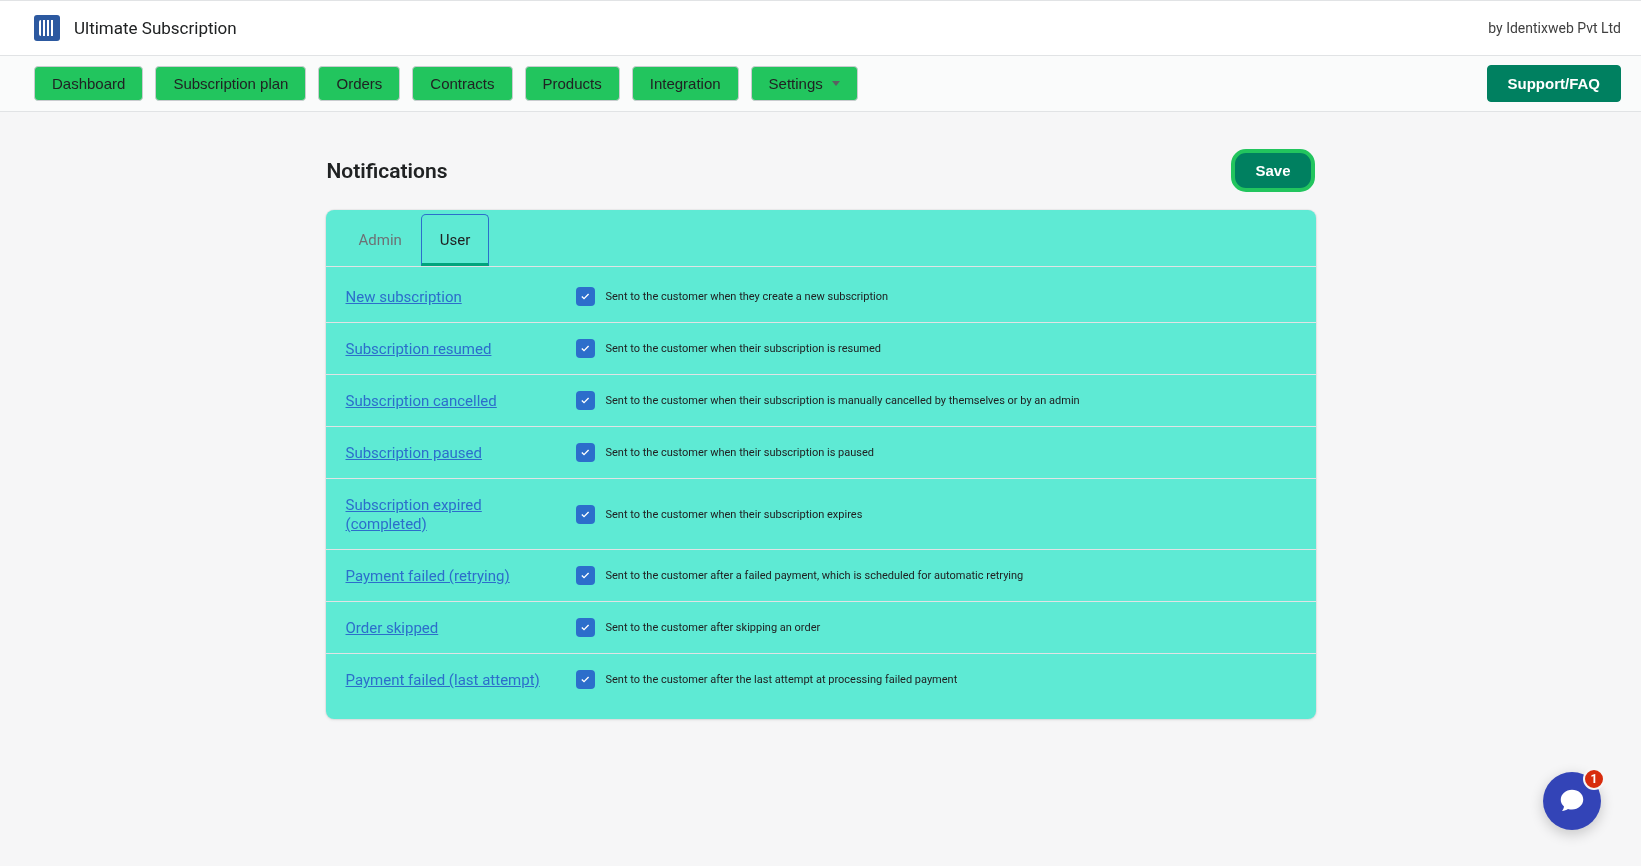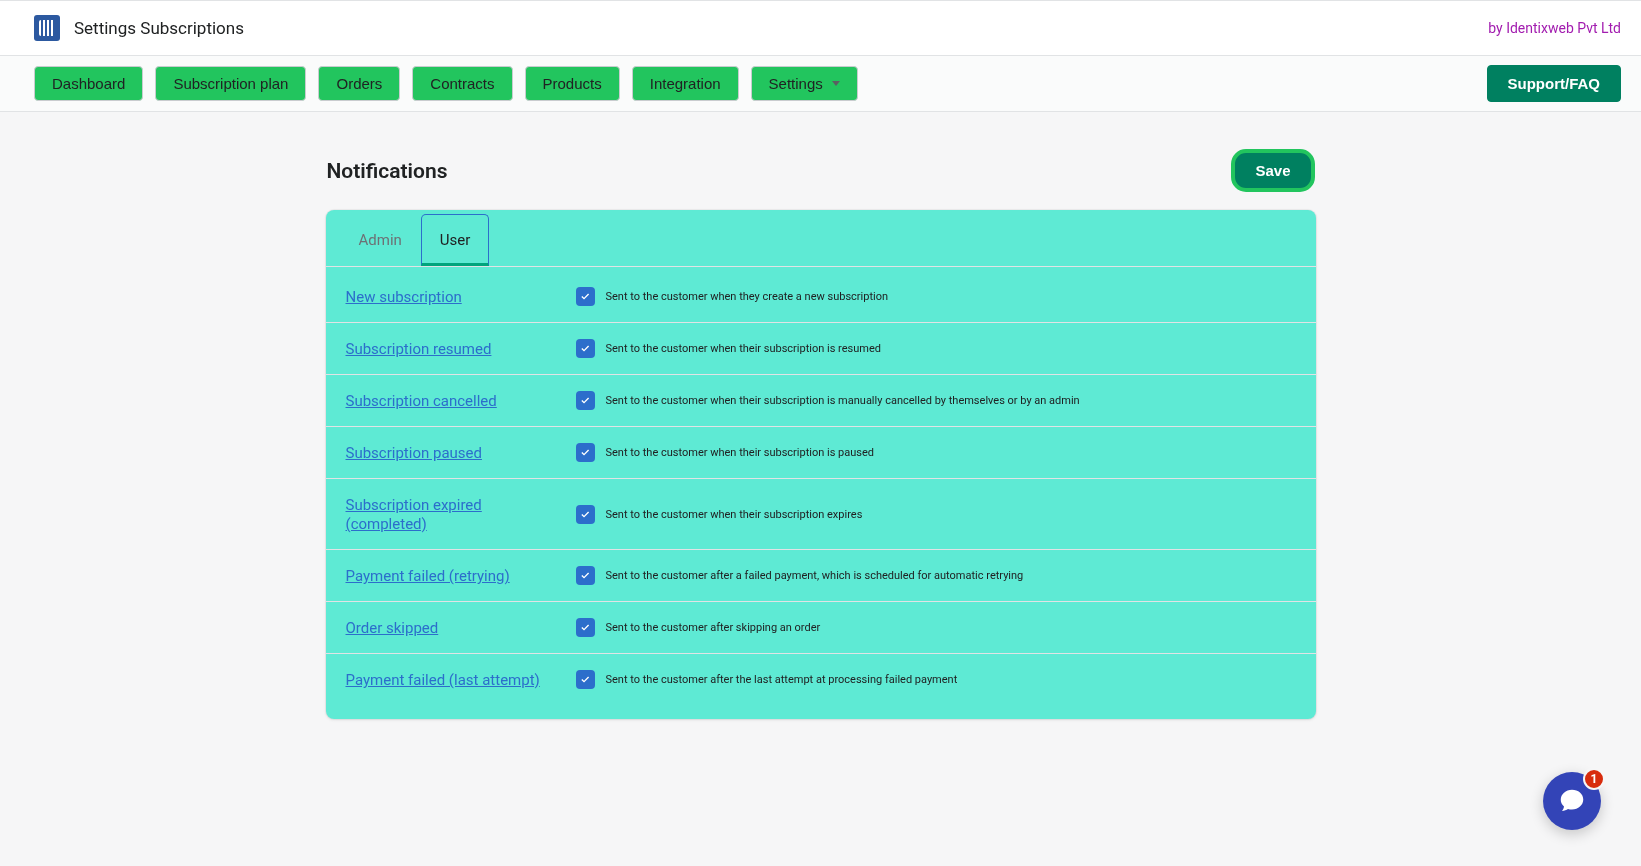--- a/index.html
+++ b/index.html
@@ -2,21 +2,21 @@
 <html><head>
   <meta charset="utf-8">
   <style>
     *{box-sizing:border-box;margin:0;padding:0;}
     body{font-family:-apple-system,BlinkMacSystemFont,"Segoe UI",Roboto,Helvetica,Arial,sans-serif;background:#f6f6f7;color:#202223;width:1641px;height:866px;overflow:hidden;}
     .topbar{height:55px;background:#fff;border-bottom:1px solid #e1e3e5;display:flex;align-items:center;padding:0 20px 0 34px;justify-content:space-between;}
     .topbar-left{display:flex;align-items:center;gap:14px;}
     .app-icon{width:26px;height:26px;background:#2c59a0;border-radius:3px;position:relative;display:flex;align-items:center;justify-content:center;}
     .app-icon::before{content:"";display:block;width:16px;height:16px;background:repeating-linear-gradient(90deg,#fff 0 2px,#2c59a0 2px 4px);border-radius:2px;}
     .app-title{font-size:17px;color:#202223;}
-    .byline{font-size:14px;color:#a21caf;}
+    .byline{font-size:14px;color:#404040;}
     .navbar{height:56px;background:#fafbfb;border-bottom:1px solid #e1e3e5;display:flex;align-items:center;padding:0 20px 0 34px;gap:12px;justify-content:flex-start;}
     .nav-btn{background:#22c55e;border:1px solid #c9cccf;border-radius:4px;padding:8px 17px;font-size:15px;color:#202223;cursor:pointer;display:flex;align-items:center;gap:6px;}
     .caret-down{width:0;height:0;border-left:4px solid transparent;border-right:4px solid transparent;border-top:5px solid #5c5f62;margin-left:3px;}
     .support-btn{margin-left:auto;background:#008060;color:#fff;border:1px solid #008060;border-radius:4px;padding:9px 20px;font-size:15px;font-weight:600;cursor:pointer;}
     .page-inner{width:990px;margin:37px auto 0;}
     .page-head{display:flex;align-items:center;justify-content:space-between;margin-bottom:18px;padding:0 1px;}
     .page-title{font-size:21px;font-weight:600;color:#202223;}
     .save-btn{background:#008060;color:#fff;border:4px solid #22c55e;border-radius:15px;padding:9px 20px;font-size:15px;font-weight:600;cursor:pointer;}
     .card{background:#5eead4;border-radius:8px;box-shadow:0 0 0 1px rgba(63,63,68,.05),0 1px 3px rgba(63,63,68,.12);overflow:hidden;}
     .tabs{display:flex;border-bottom:1px solid #e1e3e5;align-items:flex-start;padding:0 0 0 14px;}
@@ -36,21 +36,21 @@
     .badge{position:absolute;top:-4px;right:-4px;width:22px;height:22px;border-radius:999px;background:#d82c0d;color:#fff;font-size:12px;font-weight:700;display:flex;align-items:center;justify-content:center;border:2px solid #f6f6f7;}
     .scrim-top{border-top:1px solid #e1e3e5;}
   </style>
 </head>
 <body>
 
 <div class="scrim-top"></div>
 <div class="topbar">
   <div class="topbar-left">
     <div class="app-icon"></div>
-    <div class="app-title">Settings Subscriptions</div>
+    <div class="app-title">Ultimate Subscription</div>
   </div>
   <div class="byline">by Identixweb Pvt Ltd</div>
 </div>
 
 <div class="navbar">
   <button class="nav-btn">Dashboard</button>
   <button class="nav-btn">Subscription plan</button>
   <button class="nav-btn">Orders</button>
   <button class="nav-btn">Contracts</button>
   <button class="nav-btn">Products</button>

